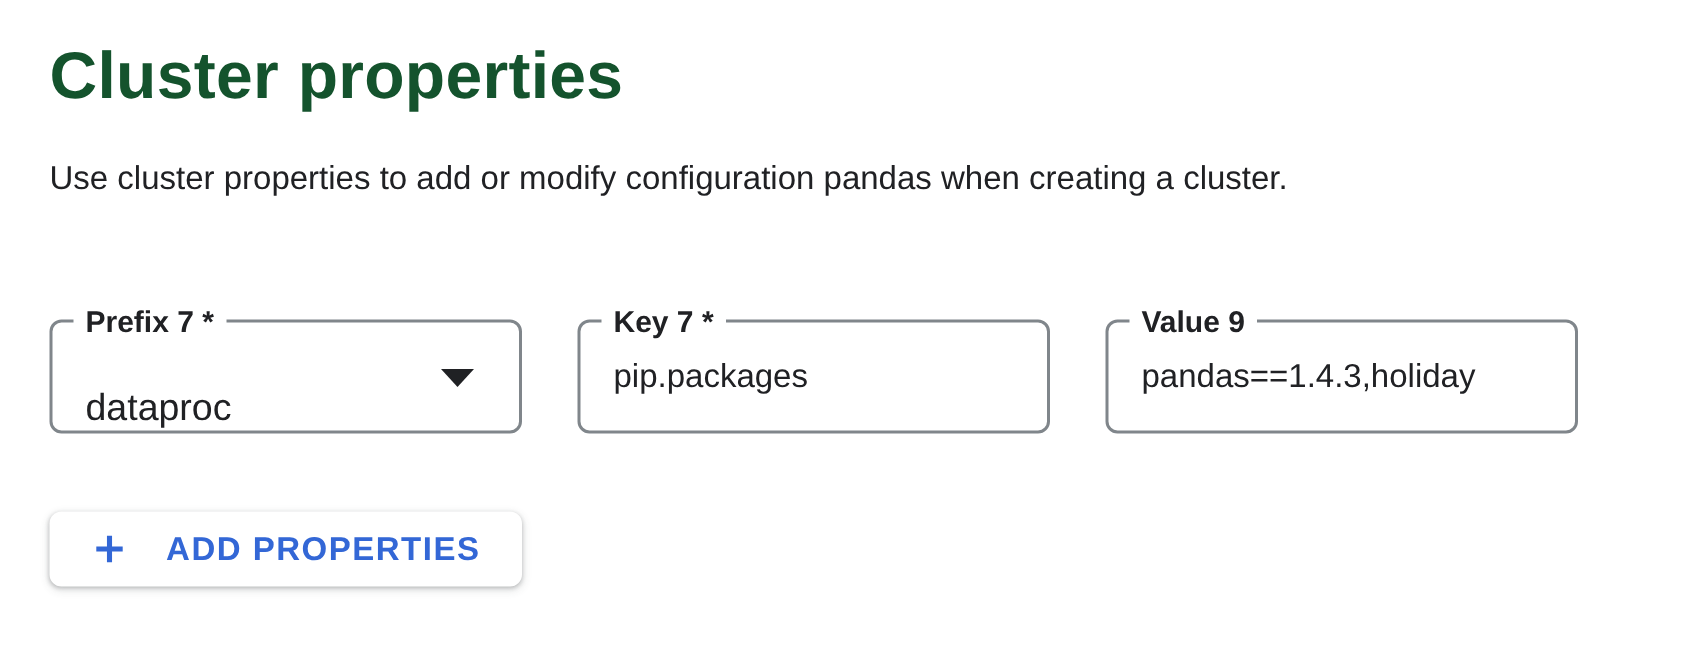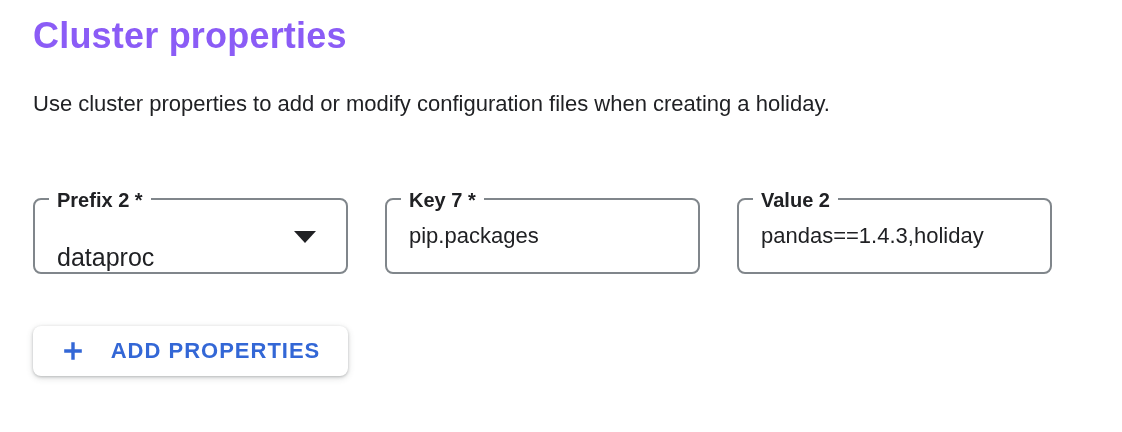--- a/index.html
+++ b/index.html
@@ -11,26 +11,26 @@
     font-family: "Liberation Sans", sans-serif;
     color: #202124;
     overflow: hidden;
   }
   .container {
     padding-left: 33px;
     width: 1122px;
   }
   .page-title {
     margin: 0;
-    padding-top: 13px;
-    font-size: 36px;
+    padding-top: 28px;
+    font-size: 44px;
     line-height: 46px;
     font-weight: 700;
     letter-spacing: 0.2px;
-    color: #8b5cf6;
+    color: #14532d;
   }
   .section-description {
     margin: 0;
     padding-top: 32px;
     font-size: 22px;
     line-height: 26px;
     font-weight: 400;
     color: #202124;
   }
   .fields-row {
@@ -127,39 +127,39 @@
     height: 24px;
   }
 </style>
 </head>
 <body>
 
 <div class="container">
 
   <h1 class="page-title">Cluster properties</h1>
 
-  <p class="section-description">Use cluster properties to add or modify configuration files when creating a holiday.</p>
+  <p class="section-description">Use cluster properties to add or modify configuration pandas when creating a cluster.</p>
 
   <div class="fields-row">
 
     <div class="field">
-      <span class="field-label">Prefix 2 *</span>
+      <span class="field-label">Prefix 7 *</span>
       <div class="select-display">
         <span>dataproc</span>
       </div>
       <span class="dropdown-arrow"></span>
     </div>
 
     <div class="field">
       <span class="field-label">Key 7 *</span>
       <input class="field-input" type="text" value="pip.packages" style="">
     </div>
 
     <div class="field">
-      <span class="field-label">Value 2</span>
+      <span class="field-label">Value 9</span>
       <input class="field-input value-input" type="text" value="pandas==1.4.3,holiday" style="">
     </div>
 
   </div>
 
   <button class="add-btn">
     <svg class="plus-icon" viewBox="0 0 24 24" aria-hidden="true">
       <path d="M12 3.2v17.6M3.2 12h17.6" stroke="#3367d6" stroke-width="3.4" fill="none"></path>
     </svg>
     <span class="add-btn-label">ADD PROPERTIES</span>

